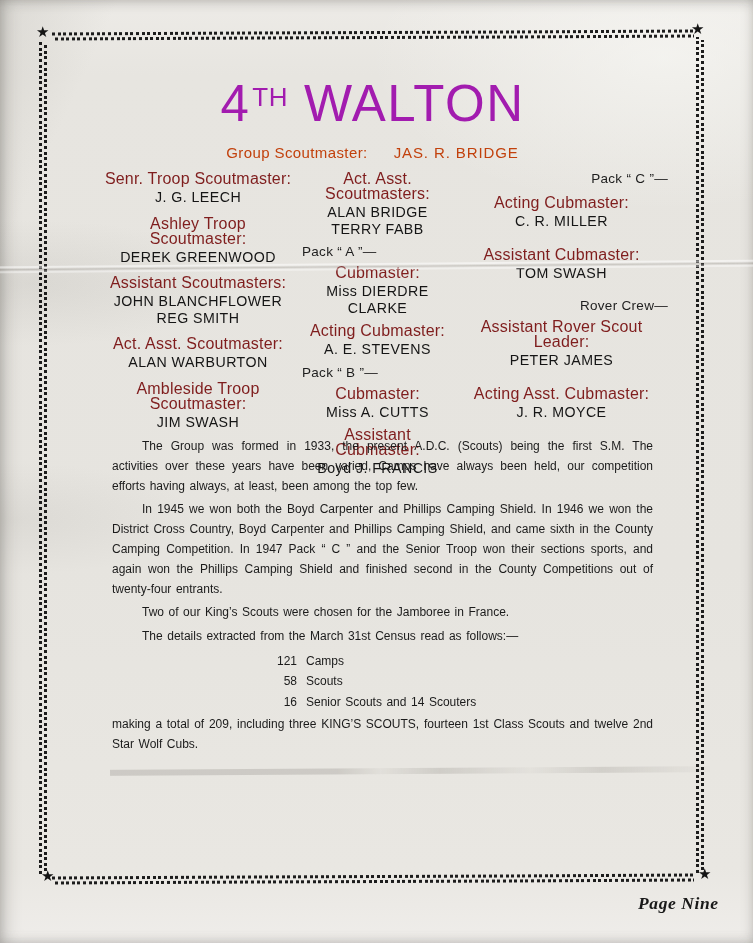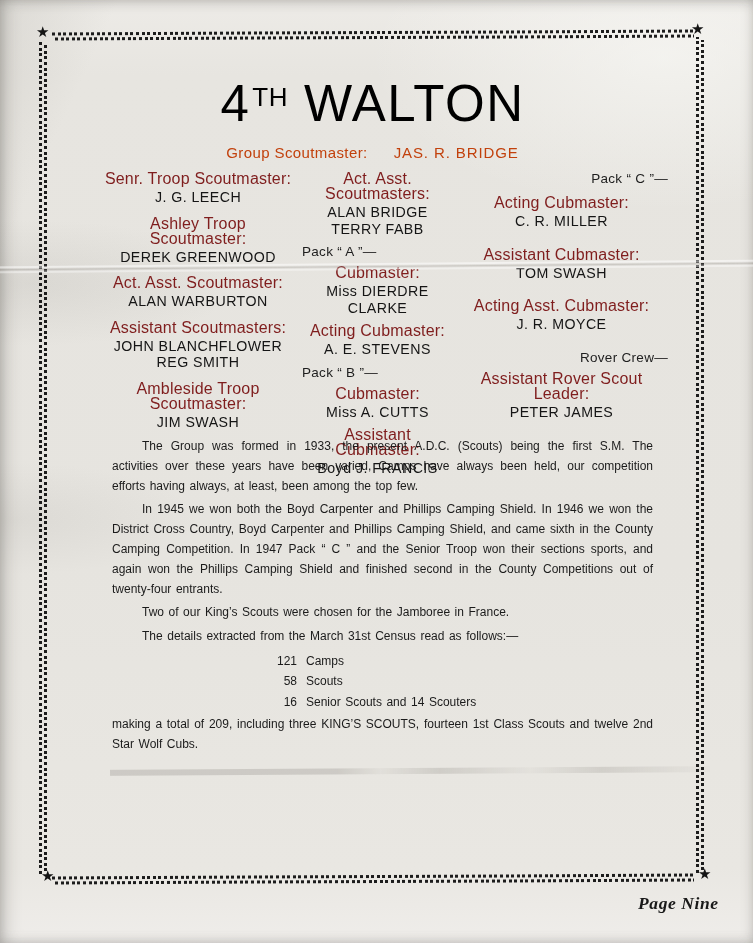--- a/index.html
+++ b/index.html
@@ -57,21 +57,21 @@
   }
   .star-tl { left: 36px;  top: 25px; }
   .star-tr { left: 691px; top: 22px; }
   .star-bl { left: 41px;  top: 869px; }
   .star-br { left: 698px; top: 867px; }
 
   
   .title {
     position: absolute; z-index: 4; top: 74px; left: 0; width: 745px;
     text-align: center;
-    font-size: 51px; letter-spacing: 1.5px; color: #000000;
+    font-size: 51px; letter-spacing: 1.5px; color: #a21caf;
     white-space: nowrap;
   }
   .title .ordinal {
     display: inline-block;
     font-size: 26px; letter-spacing: 0.5px;
     transform: translateY(-15px);
     margin-left: 2px; margin-right: 16px;
   }
   .gsm-line {
     position: absolute; z-index: 4; top: 144px; left: 0; width: 745px;
@@ -175,27 +175,27 @@
     <div class="entry">
       <div class="entry-label">Senr. Troop Scoutmaster:</div>
       <div class="entry-name">J. G. LEECH</div>
     </div>
     <div class="entry">
       <div class="entry-label">Ashley Troop
 Scoutmaster:</div>
       <div class="entry-name">DEREK GREENWOOD</div>
     </div>
     <div class="entry">
-      <div class="entry-label">Act. Asst. Scoutmaster:</div>
-      <div class="entry-name">ALAN WARBURTON</div>
-    </div>
-    <div class="entry">
       <div class="entry-label">Assistant Scoutmasters:</div>
       <div class="entry-name">JOHN BLANCHFLOWER
 REG SMITH</div>
+    </div>
+    <div class="entry">
+      <div class="entry-label">Act. Asst. Scoutmaster:</div>
+      <div class="entry-name">ALAN WARBURTON</div>
     </div>
     <div class="entry">
       <div class="entry-label">Ambleside Troop
 Scoutmaster:</div>
       <div class="entry-name">JIM SWASH</div>
     </div>
   </div>
 
   <div class="col2">
     <div class="entry">
@@ -227,28 +227,28 @@
     <div class="entry entry-first">
       <div class="pack-heading">Pack “ C ”—</div>
       <div class="entry-label">Acting Cubmaster:</div>
       <div class="entry-name">C. R. MILLER</div>
     </div>
     <div class="entry">
       <div class="entry-label">Assistant Cubmaster:</div>
       <div class="entry-name">TOM SWASH</div>
     </div>
     <div class="entry">
-      <div class="entry-label">Acting Asst. Cubmaster:</div>
-      <div class="entry-name">J. R. MOYCE</div>
-    </div>
-    <div class="entry">
       <div class="pack-heading">Rover Crew—</div>
       <div class="entry-label">Assistant Rover Scout
 Leader:</div>
       <div class="entry-name">PETER JAMES</div>
+    </div>
+    <div class="entry">
+      <div class="entry-label">Acting Asst. Cubmaster:</div>
+      <div class="entry-name">J. R. MOYCE</div>
     </div>
   </div>
 
 </div>
 
 <div class="main-text">
   <p>The Group was formed in 1933, the present A.D.C. (Scouts) being the first S.M.  The activities over these years have been varied, Camps have always been held, our competition efforts having always, at least, been among the top few.</p>
   <p>In 1945 we won both the Boyd Carpenter and Phillips Camping Shield. In 1946 we won the District Cross Country, Boyd Carpenter and Phillips Camping Shield, and came sixth in the County Camping Competition.  In 1947 Pack “ C ” and the Senior Troop won their sections sports, and again won the Phillips Camping Shield and finished second in the County Competitions out of twenty-four entrants.</p>
   <p>Two of our King’s Scouts were chosen for the Jamboree in France.</p>
   <p>The details extracted from the March 31st Census read as follows:—</p>

